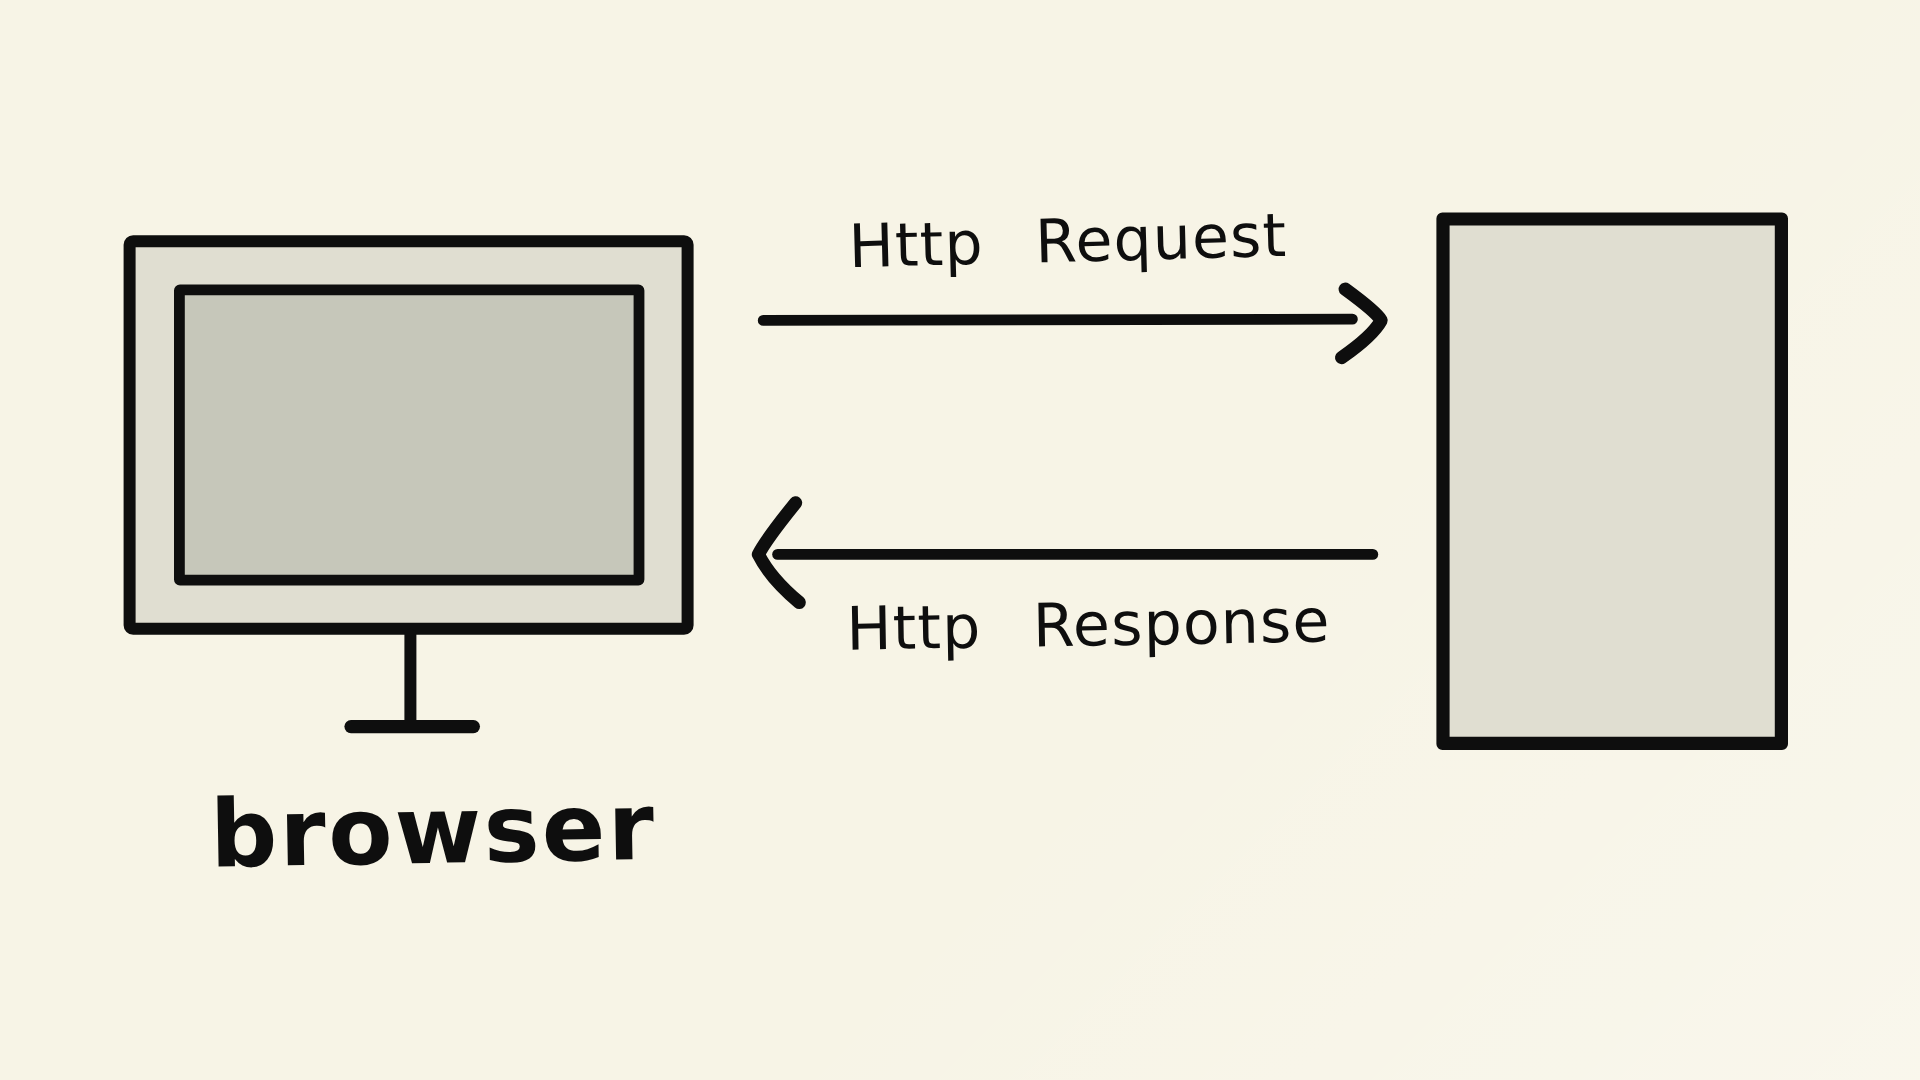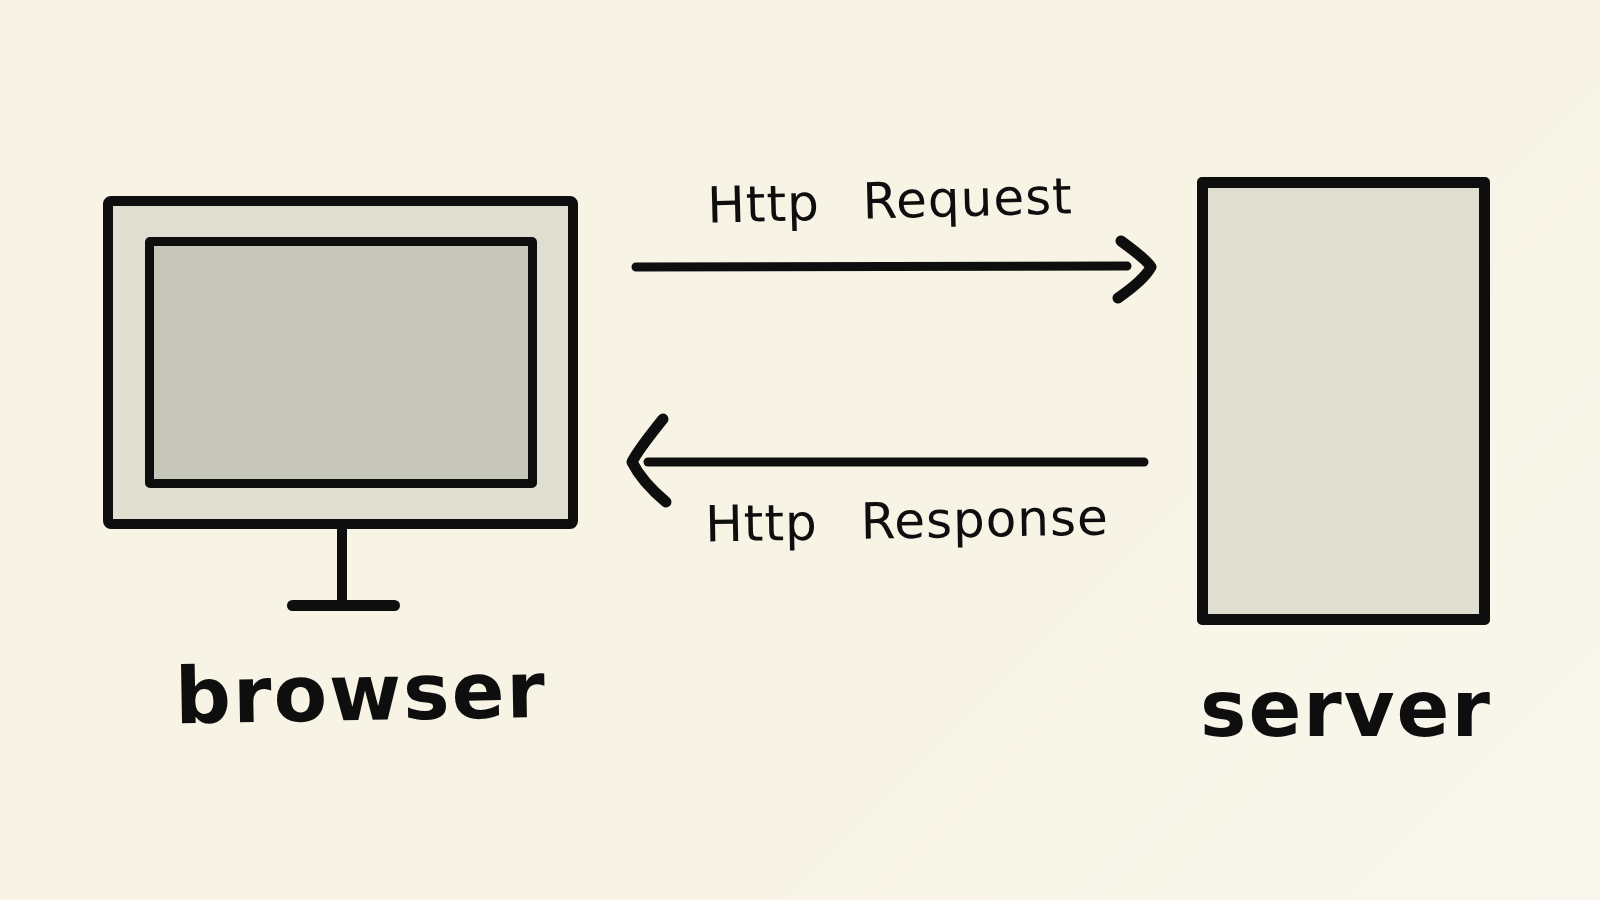--- a/index.html
+++ b/index.html
@@ -119,15 +119,14 @@
       <path class="ink" d="M663 419 Q638 450 632 462 Q642 482 666 502" stroke-width="11"></path>
     </g>
   </svg>
 
   <div class="edge-label request">Http Request</div>
 
   <div class="edge-label response">Http Response</div>
 
   <div class="node-label browser">browser</div>
 
-  <div class="node-label server">server</div>
 
 </div>
 
 </body></html>

